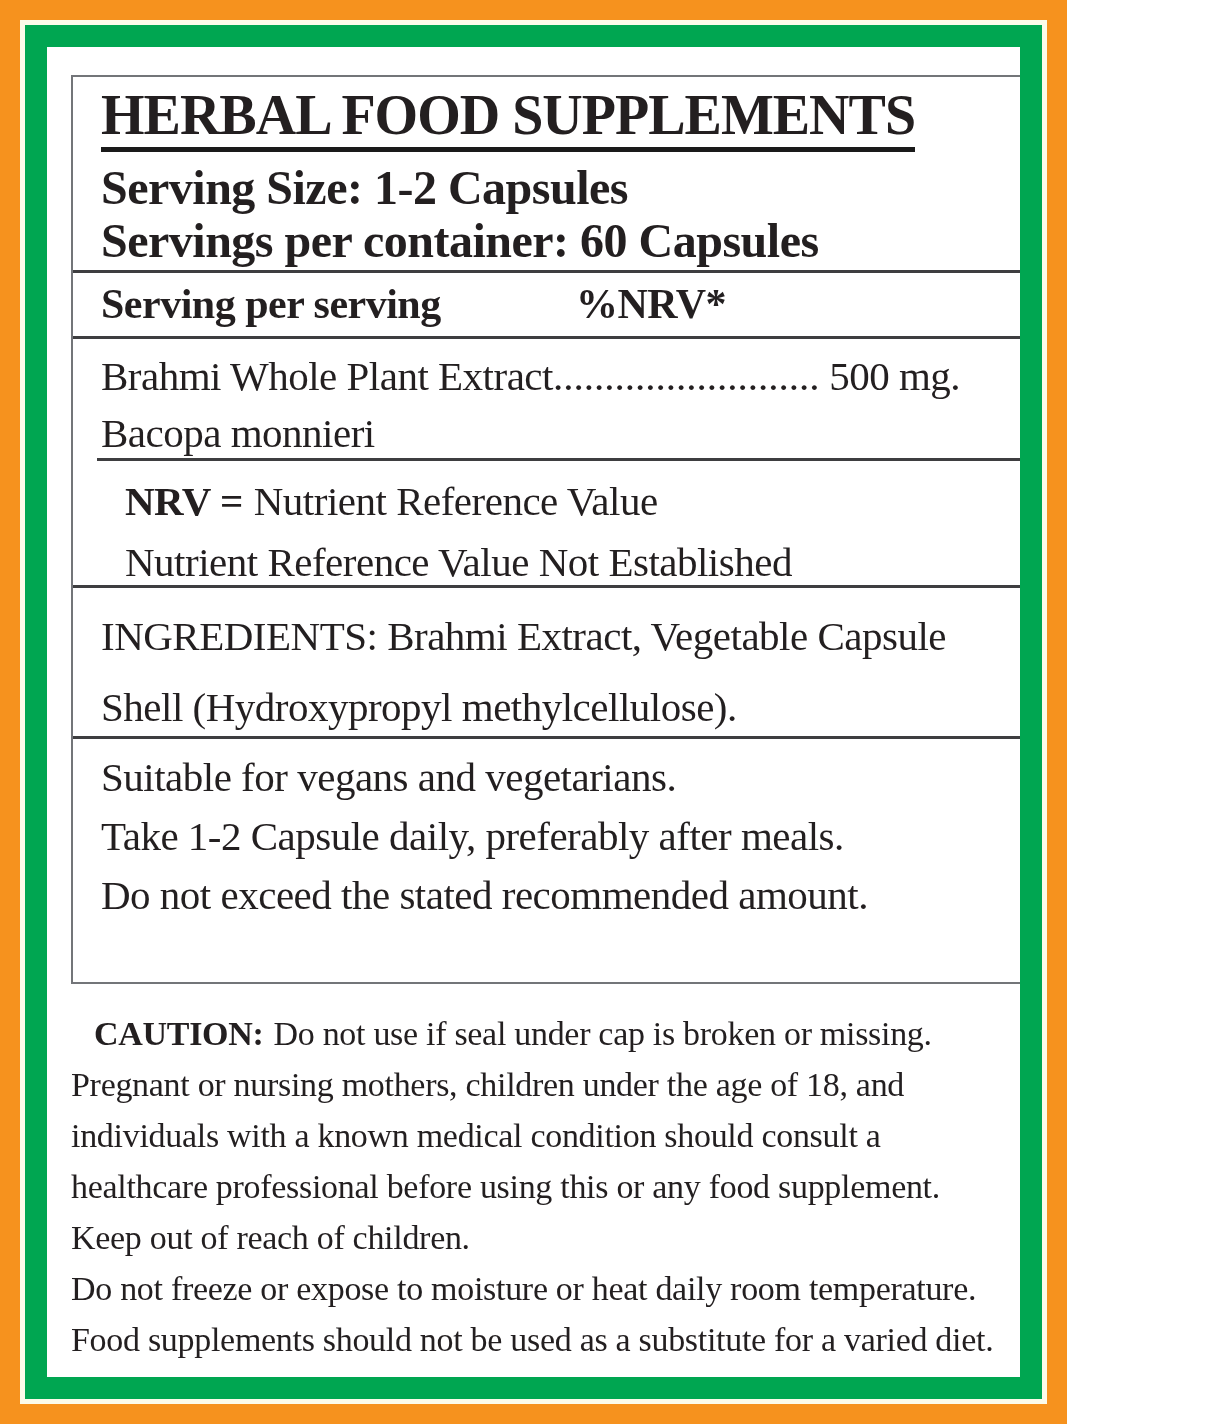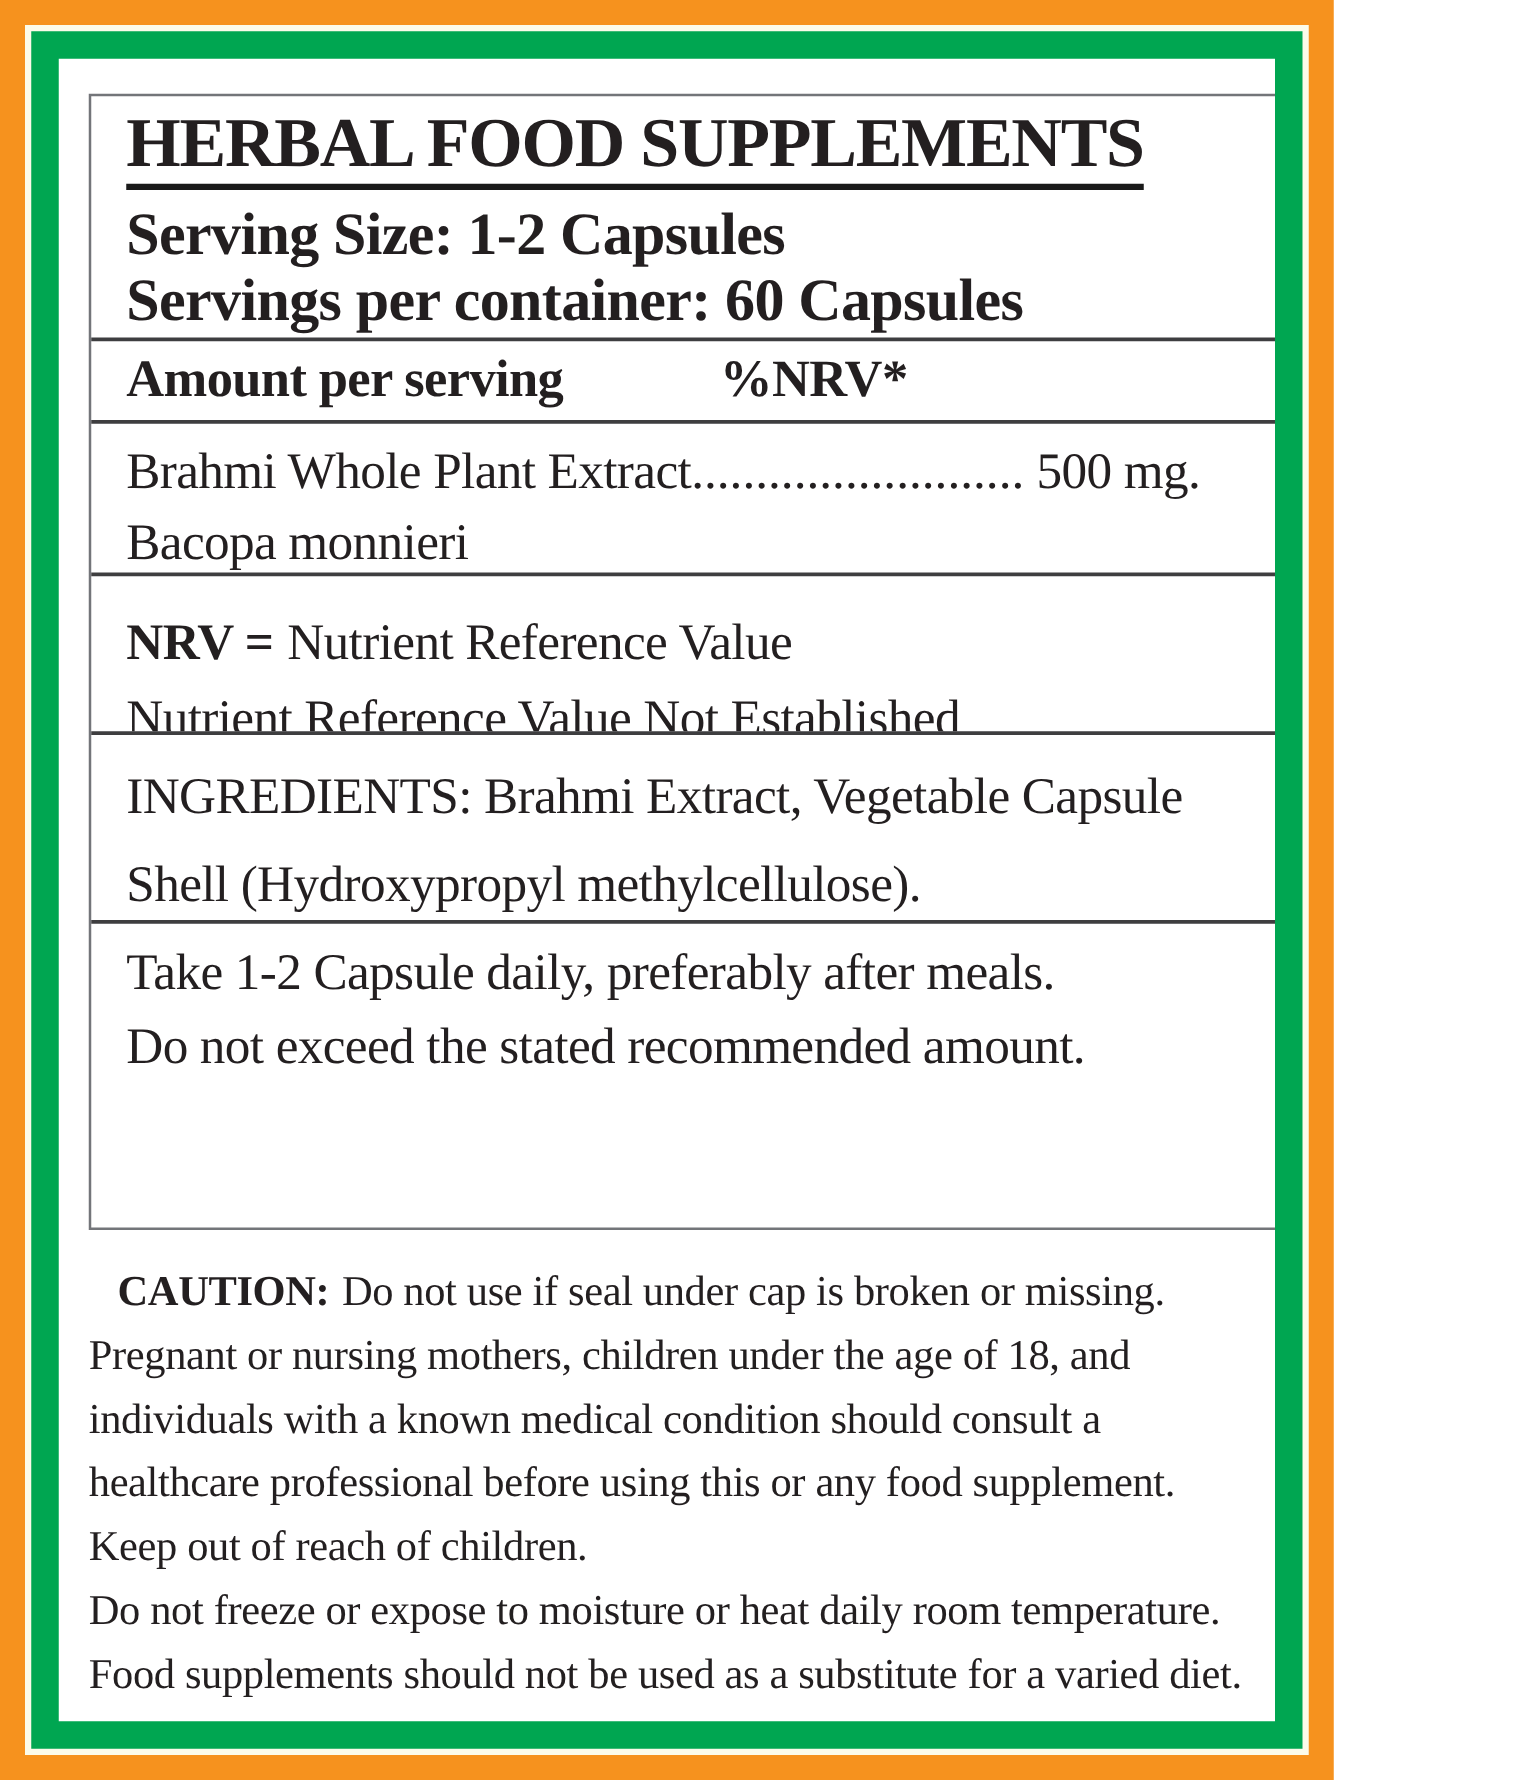--- a/index.html
+++ b/index.html
@@ -26,21 +26,21 @@
     line-height:1.02; border-bottom:5px solid #1A1A1A; padding-bottom:3px; margin-bottom:9px;
   }
   .bold-line { font-weight:bold; font-size:48px; line-height:53px; letter-spacing:-0.5px; }
 
   .row-amount { height:66px; font-weight:bold; font-size:42px; line-height:62px; letter-spacing:-0.5px; }
   .amount-label { display:inline-block; width:475px; }
 
   .row-ingredient { height:122px; font-size:41px; line-height:57px; padding-top:9px; letter-spacing:-0.5px;font-family:Liberation Serif, serif; }
   .dots { letter-spacing:0; }
 
-  .row-nrv { height:127px; font-size:41px; line-height:61px; padding-top:22px; letter-spacing:-0.5px; }
+  .row-nrv { height:127px; font-size:41px; line-height:61px; padding-top:10px; letter-spacing:-0.5px;margin-left:24px; }
   .row-nrv b, .row-intake b { letter-spacing:-0.5px; }
   .row-nrv b { margin-right:11px; }
 
   .row-ingredients-list { height:151px; font-size:41px; line-height:71px; padding-top:13px; letter-spacing:-0.5px; }
 
   .row-intake { height:246px; font-size:41px; line-height:59px; padding-top:9px; letter-spacing:-0.5px; }
 
   .caution {
     margin:24px 0 0 24px; font-size:34px; line-height:51px;
     letter-spacing:-0.3px; white-space:nowrap;
@@ -57,39 +57,40 @@
 
     <div class="supplement-box">
 
       <div class="row row-header">
         <div class="panel-title">HERBAL FOOD SUPPLEMENTS</div>
         <div class="bold-line">Serving Size: 1-2 Capsules</div>
         <div class="bold-line">Servings per container: 60 Capsules</div>
       </div>
 
       <div class="row row-amount">
-        <span class="amount-label">Amount per serving</span><span>%NRV*</span>
+        <span class="amount-label">Serving per serving</span><span>%NRV*</span>
       </div>
 
       <div class="row row-ingredient">
         <div><span>Brahmi Whole Plant Extract</span><span class="dots">..........................</span> <span>500 mg.</span></div>
         <div>Bacopa monnieri</div>
       </div>
 
       <div class="row row-nrv">
         <div><b>NRV =</b><span>Nutrient Reference Value</span></div>
         <div>Nutrient Reference Value Not Established</div>
       </div>
 
       <div class="row row-ingredients-list">
         <div>INGREDIENTS: Brahmi Extract, Vegetable Capsule</div>
         <div>Shell (Hydroxypropyl methylcellulose).</div>
       </div>
 
       <div class="row row-intake">
+        <div>Suitable for vegans and vegetarians.</div>
         <div>Take 1-2 Capsule daily, preferably after meals.</div>
         <div>Do not exceed the stated recommended amount.</div>
       </div>
 
     </div>
 
     <div class="caution">
       <div><b>CAUTION:</b><span>Do not use if seal under cap is broken or missing.</span></div>
       <div>Pregnant or nursing mothers, children under the age of 18, and</div>
       <div>individuals with a known medical condition should consult a</div>

